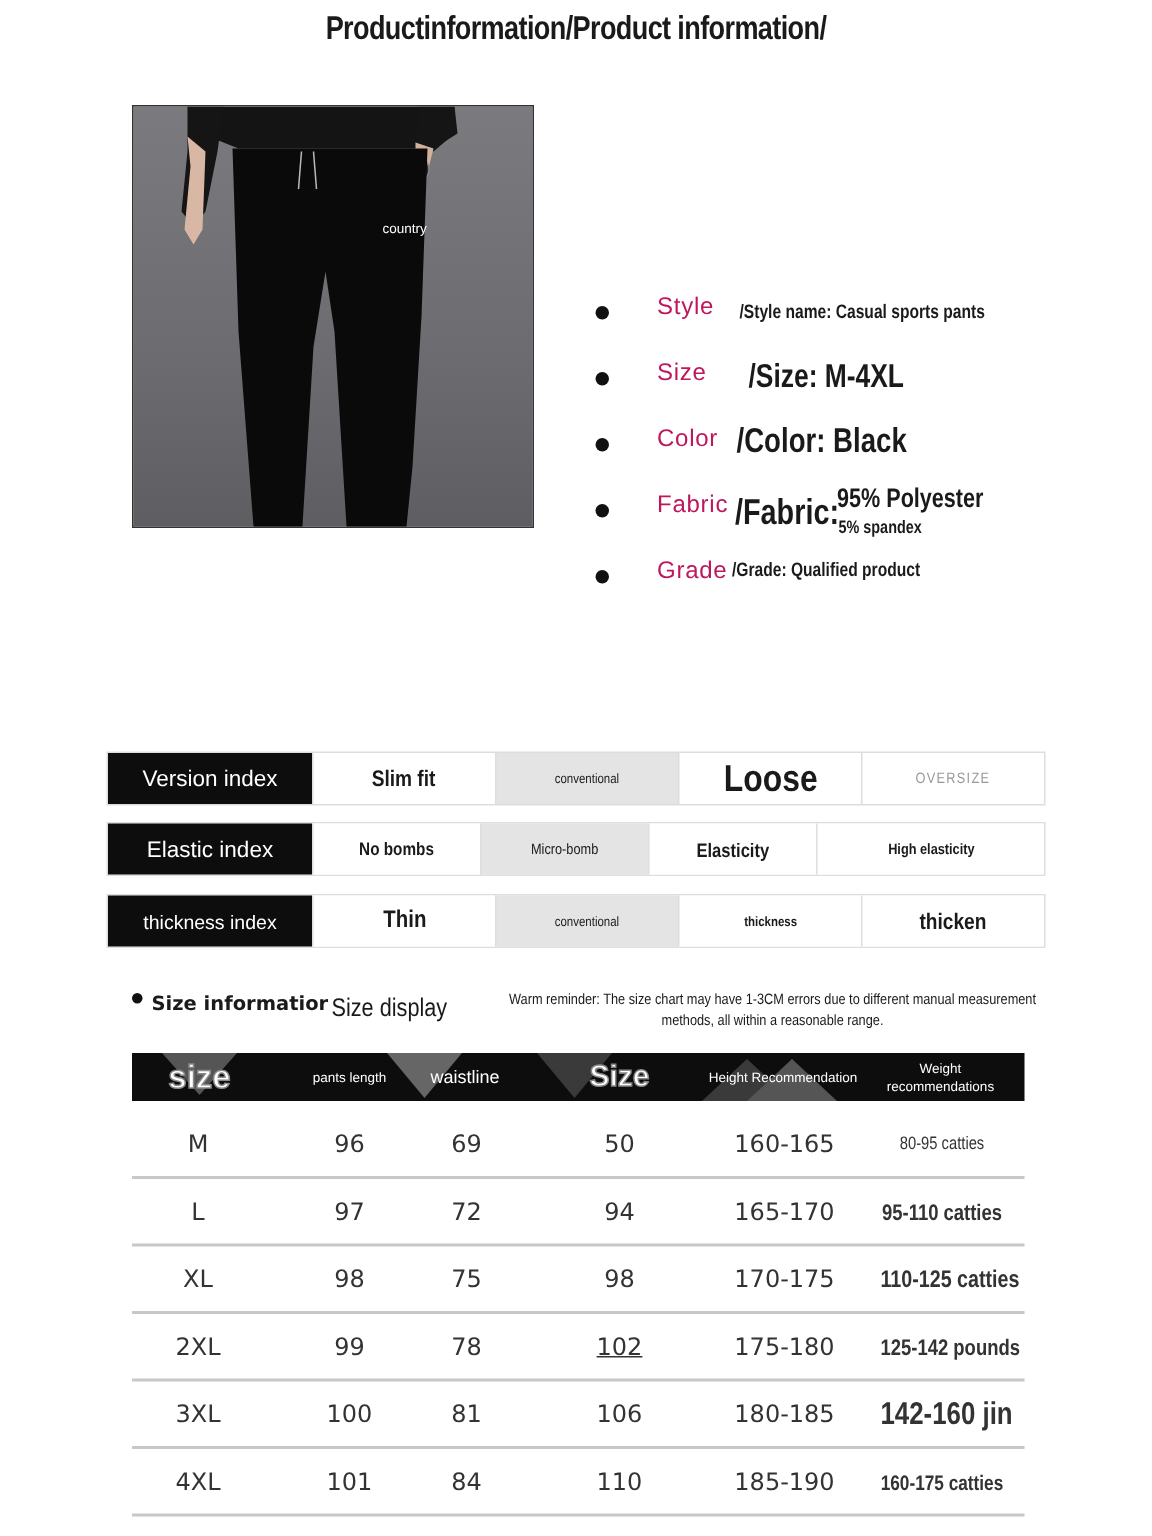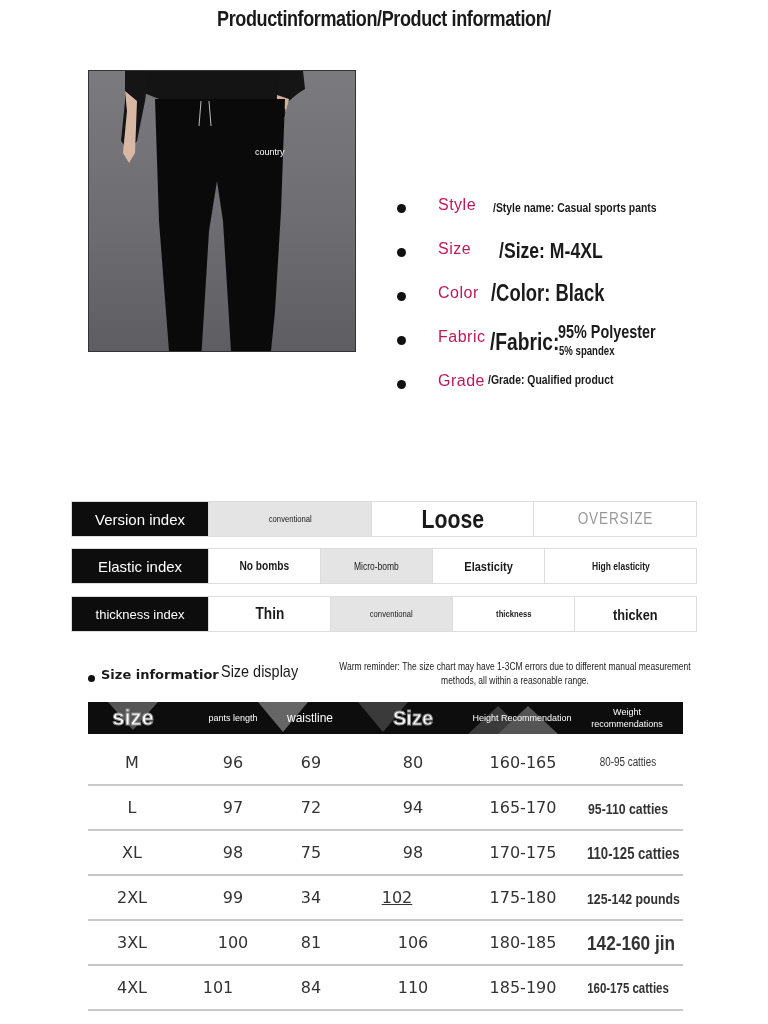--- a/index.html
+++ b/index.html
@@ -12,21 +12,21 @@
   .attrs { position: absolute; left: 393px; top: 190px; width: 360px; }
   .attr { position: relative; height: 44px; }
   .attr .dot { position: absolute; left: 4px; top: 14px; width: 9px; height: 9px; border-radius: 50%; background: #111; }
   .attr .key { position: absolute; left: 34px; top: 6px; font-family: Liberation Sans, sans-serif; font-size: 16px; color: #be185d; letter-spacing: 0.5px; margin-left: 11px; }
   .attr .val { position: absolute; white-space: nowrap; font-weight: bold; transform-origin: left center; transform: scaleX(0.8); }
   .idx-row { position: absolute; left: 71px; width: 626px; height: 36px; display: flex; border: 1px solid #ddd; }
   .idx-row .lab { width: 136px; background: #0d0d0d; color: #fff; display: flex; align-items: center; justify-content: center; font-size: 15px; }
   .idx-row .cell { flex: 1; display: flex; align-items: center; justify-content: center; border-left: 1px solid #ddd; text-align: center; background: #fff; position: relative; overflow: hidden; }
   .idx-row .cell.shade { background: #e4e4e4; }
   .idx-row .cell span { position: relative; z-index: 1; display: inline-block; transform: scaleX(0.85); }
-  .size-head { position: absolute; left: 88px; top: 662px; display: flex; align-items: flex-end; }
+  .size-head { position: absolute; left: 88px; top: 662px; display: flex; align-items: flex-start; }
   .size-head .dot { width: 7px; height: 7px; border-radius: 50%; background: #111; margin-right: 6px; }
   .size-head .t1 { font-size: 13px; font-weight: bold; font-family: "DejaVu Sans", sans-serif; }
   .size-head .t2 { font-size: 17px; margin-left: 2px; transform: scaleX(0.85); transform-origin: left center; display: inline-block; }
   .reminder { position: absolute; left: 300px; top: 660px; width: 430px; text-align: center; font-size: 10px; line-height: 14px; transform: scaleX(0.85); transform-origin: center; }
   .thead { position: absolute; left: 88px; top: 702px; width: 595px; height: 32px; background: #0d0d0d; color: #fff; }
   .thead .h { position: absolute; top: 0; height: 32px; display: flex; align-items: center; justify-content: center; text-align: center; line-height: 12px; }
   .trow { position: absolute; left: 88px; width: 595px; height: 45px; border-bottom: 2px solid #c8c8c8; font-family: "DejaVu Sans", sans-serif; font-size: 16px; color: #333; }
   .trow .c { position: absolute; top: 12px; text-align: center; }
   .trow .w { position: absolute; top: 14px; left: 490px; width: 100px; text-align: center; font-family: "Liberation Sans", sans-serif; font-weight: bold; white-space: nowrap; transform: scaleX(0.82); }
 </style>
@@ -84,27 +84,30 @@
   </div>
   <div class="attr">
     <span class="dot"></span>
     <span class="key">Grade</span>
     <span class="val cond" style="left:95px; top:6px; font-size:13px;">/Grade: Qualified product</span>
   </div>
 </div>
 
 <div class="idx-row" style="top:501px;">
   <div class="lab cond">Version index</div>
+  <div class="cell" style="font-size:15px; font-weight:bold;">
+      <span>Slim fit</span>
+    </div>
   <div class="cell shade" style="font-size:9px;">
       <span>conventional</span>
     </div>
   <div class="cell" style="font-size:25px; font-weight:bold;">
       <span>Loose</span>
     </div>
-  <div class="cell" style="font-size:16px; color:#999; letter-spacing:1px;">
+  <div class="cell" style="font-size:10px; color:#999; letter-spacing:1px;">
       <span>OVERSIZE</span>
     </div>
 </div>
 
 <div class="idx-row" style="top:548px;">
   <div class="lab cond">Elastic index</div>
   <div class="cell" style="font-size:12px; font-weight:bold;">
       <span>No bombs</span>
     </div>
   <div class="cell shade" style="font-size:10px;">
@@ -154,21 +157,21 @@
   <div class="h cond" style="left:186px; width:72px; font-size:12px;">waistline</div>
   <div class="h" style="left:290px; width:70px; font-size:20px; font-weight:bold; -webkit-text-stroke:1px #888;">Size</div>
   <div class="h cond" style="left:380px; width:108px; font-size:9px;">Height Recommendation</div>
   <div class="h cond" style="left:494px; width:90px; font-size:9px;">Weight recommendations</div>
 </div>
 
 <div class="trow" style="top:741px;">
   <span class="c" style="left:20px;width:48px;">M</span>
   <span class="c" style="left:120px;width:50px;">96</span>
   <span class="c" style="left:198px;width:50px;">69</span>
-  <span class="c" style="left:300px;width:50px;">80</span>
+  <span class="c" style="left:300px;width:50px;">50</span>
   <span class="c" style="left:390px;width:90px;">160-165</span>
   <span class="w" style="font-size:12px; font-weight:normal;">80-95 catties</span>
 </div>
 <div class="trow" style="top:786px;">
   <span class="c" style="left:20px;width:48px;">L</span>
   <span class="c" style="left:120px;width:50px;">97</span>
   <span class="c" style="left:198px;width:50px;">72</span>
   <span class="c" style="left:300px;width:50px;">94</span>
   <span class="c" style="left:390px;width:90px;">165-170</span>
   <span class="w" style="font-size:15px;">95-110 catties</span>
@@ -177,33 +180,33 @@
   <span class="c" style="left:20px;width:48px;">XL</span>
   <span class="c" style="left:120px;width:50px;">98</span>
   <span class="c" style="left:198px;width:50px;">75</span>
   <span class="c" style="left:300px;width:50px;">98</span>
   <span class="c" style="left:390px;width:90px;">170-175</span>
   <span class="w" style="font-size:16px;">110-125 catties</span>
 </div>
 <div class="trow" style="top:876px;">
   <span class="c" style="left:20px;width:48px;">2XL</span>
   <span class="c" style="left:120px;width:50px;">99</span>
-  <span class="c" style="left:198px;width:50px;">34</span>
-  <span class="c" style="left:284px;width:50px;text-decoration:underline;">102</span>
+  <span class="c" style="left:198px;width:50px;">78</span>
+  <span class="c" style="left:300px;width:50px;text-decoration:underline;">102</span>
   <span class="c" style="left:390px;width:90px;">175-180</span>
   <span class="w" style="font-size:15px;">125-142 pounds</span>
 </div>
 <div class="trow" style="top:921px;">
   <span class="c" style="left:20px;width:48px;">3XL</span>
   <span class="c" style="left:120px;width:50px;">100</span>
   <span class="c" style="left:198px;width:50px;">81</span>
   <span class="c" style="left:300px;width:50px;text-align:center;">106</span>
   <span class="c" style="left:390px;width:90px;">180-185</span>
   <span class="w" style="font-size:21px; top:10px;">142-160 jin</span>
 </div>
 <div class="trow" style="top:966px;">
   <span class="c" style="left:20px;width:48px;">4XL</span>
-  <span class="c" style="left:105px;width:50px;">101</span>
+  <span class="c" style="left:120px;width:50px;">101</span>
   <span class="c" style="left:198px;width:50px;">84</span>
   <span class="c" style="left:300px;width:50px;">110</span>
   <span class="c" style="left:390px;width:90px;">185-190</span>
   <span class="w" style="font-size:14px;">160-175 catties</span>
 </div>
 
 </body></html>

